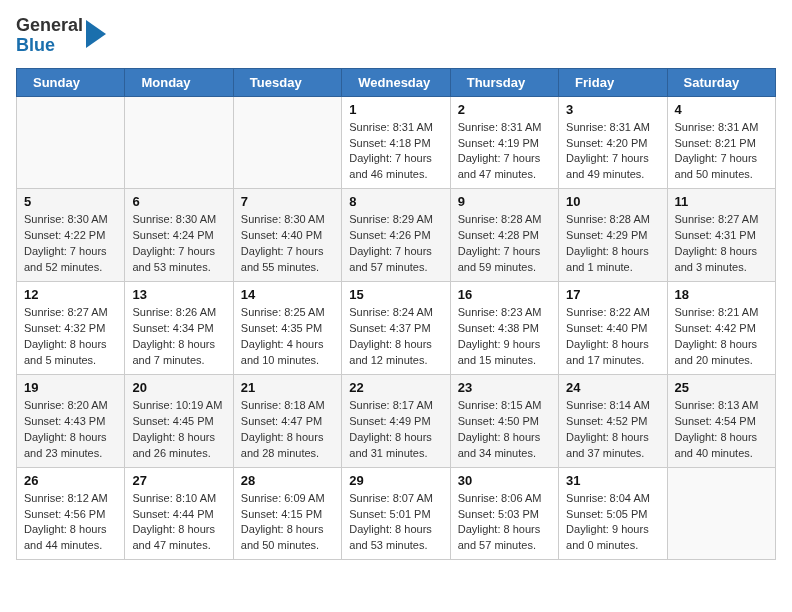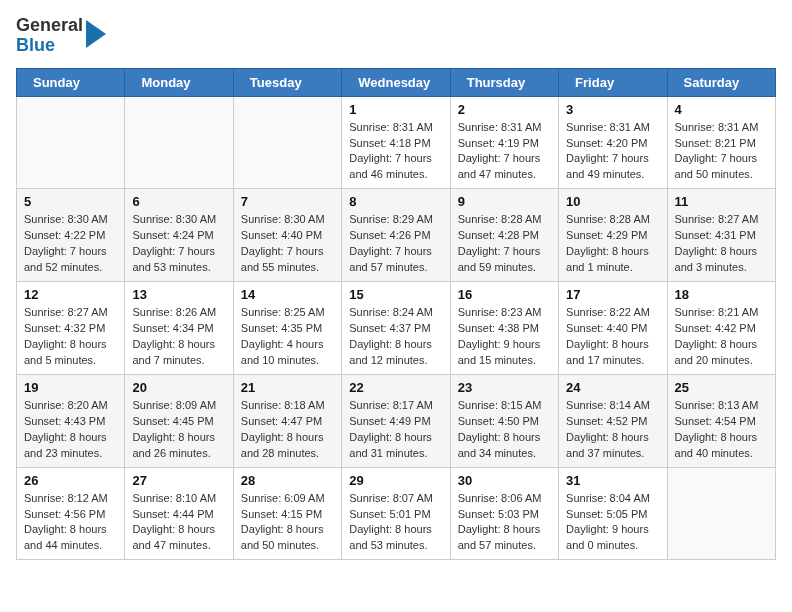--- a/index.html
+++ b/index.html
@@ -194,21 +194,21 @@
           <div class="day-info"><span>Sunrise: 8:21 AM</span><br><span>Sunset: 4:42 PM</span><br><span>Daylight: 8 hours and 20 minutes.</span></div>
         </td>
       </tr>
       <tr>
         <td>
           <div class="day-num">19</div>
           <div class="day-info"><span>Sunrise: 8:20 AM</span><br><span>Sunset: 4:43 PM</span><br><span>Daylight: 8 hours and 23 minutes.</span></div>
         </td>
         <td>
           <div class="day-num">20</div>
-          <div class="day-info"><span>Sunrise: 8:09 AM</span><br><span>Sunset: 4:45 PM</span><br><span>Daylight: 8 hours and 26 minutes.</span></div>
+          <div class="day-info"><span>Sunrise: 10:19 AM</span><br><span>Sunset: 4:45 PM</span><br><span>Daylight: 8 hours and 26 minutes.</span></div>
         </td>
         <td>
           <div class="day-num">21</div>
           <div class="day-info"><span>Sunrise: 8:18 AM</span><br><span>Sunset: 4:47 PM</span><br><span>Daylight: 8 hours and 28 minutes.</span></div>
         </td>
         <td>
           <div class="day-num">22</div>
           <div class="day-info"><span>Sunrise: 8:17 AM</span><br><span>Sunset: 4:49 PM</span><br><span>Daylight: 8 hours and 31 minutes.</span></div>
         </td>
         <td>

